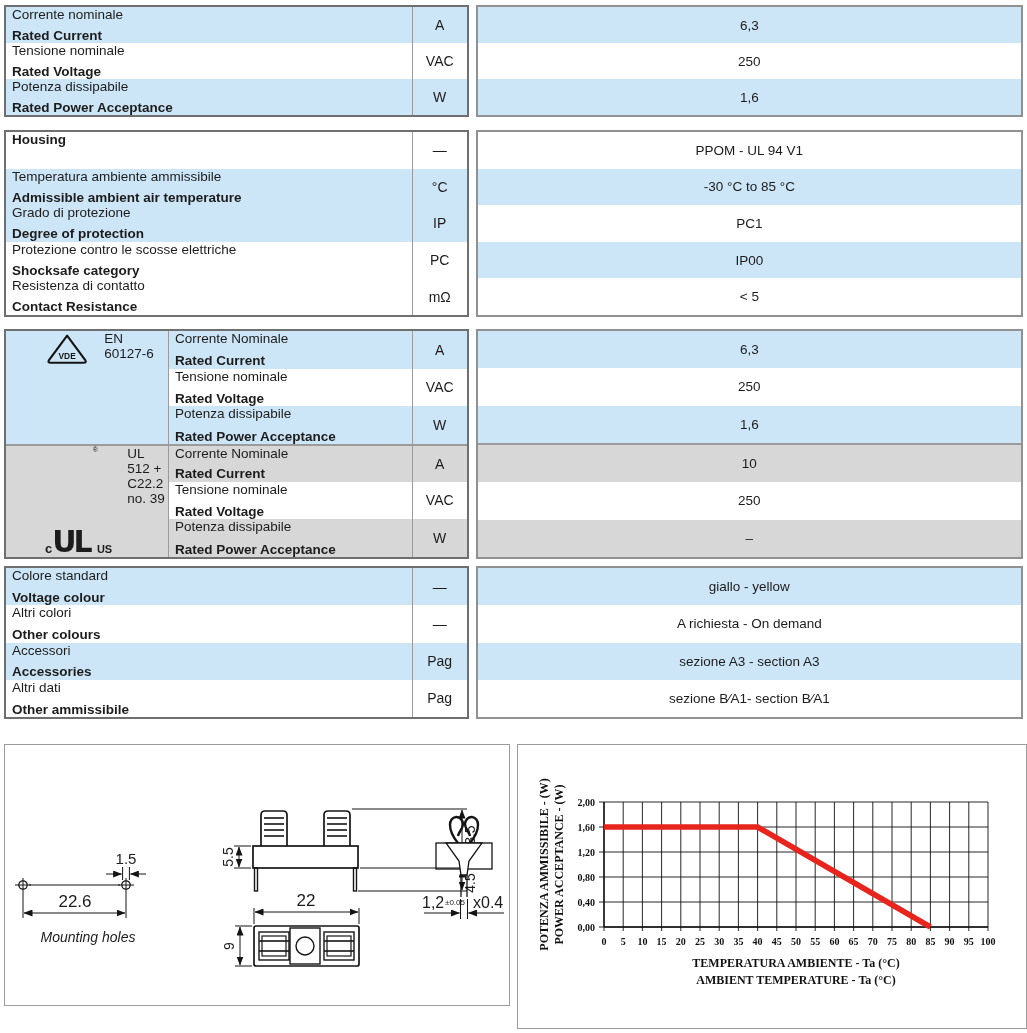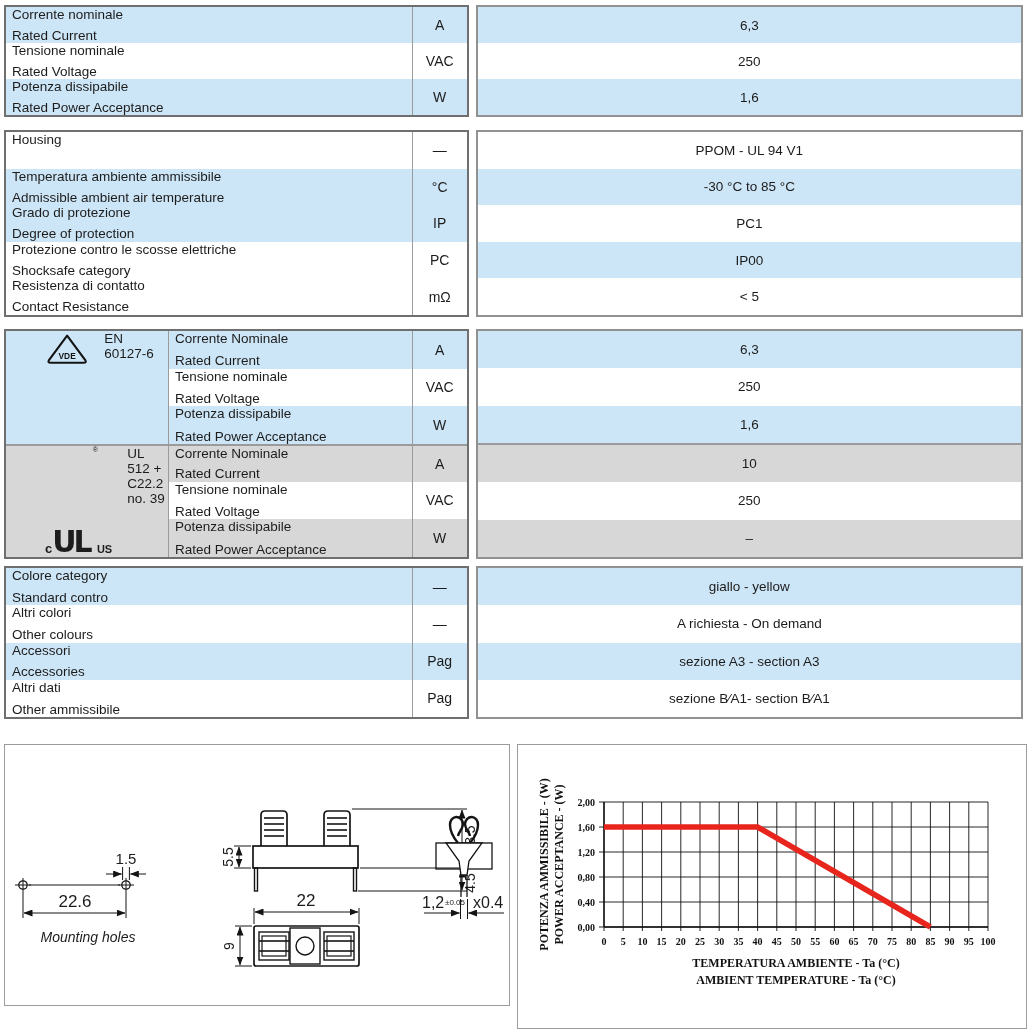--- a/index.html
+++ b/index.html
@@ -7,21 +7,21 @@
   .page{position:relative;width:1027px;height:1033px;box-sizing:border-box;padding:5px 4px 0 4px;}
 
   
   .spec{display:flex;gap:7px;}
   .t1{height:112px}.t2{height:187px}.t3{height:230px}.t4{height:153px}
   .mb13{margin-bottom:13px}.mb12{margin-bottom:12px}.mb7{margin-bottom:7px}.mb25{margin-bottom:25px}
   .left-block{width:506px;height:100%;box-sizing:border-box;border:2px solid #6f6f6f;display:flex;flex-direction:column;background:#fff;}
   .value-block{width:596px;height:100%;box-sizing:border-box;border:2px solid #919191;display:flex;flex-direction:column;background:#fca5a5;}
   .row{flex:1;display:flex;min-height:0;}
   .lbl{flex:1;display:flex;flex-direction:column;justify-content:space-between;padding-left:6px;font-size:13.5px;line-height:15.5px;}
-  .lbl .en{font-weight:400;}
+  .lbl .en{font-weight:700;}
   .unit{width:55px;box-sizing:border-box;border-left:1px solid #9b9b9b;display:flex;align-items:center;justify-content:center;font-size:14px;}
   .vrow{flex:1;display:flex;align-items:center;justify-content:center;font-size:13.5px;}
   .bg-b{background:#cde6f7}.bg-w{background:#fff}.bg-g{background:#d7d7d7}
 
   
   .t3grid{display:grid;grid-template-columns:162px 1fr 55px;grid-template-rows:repeat(6,1fr);}
   .t3grid .lbl{border-left:1px solid #9b9b9b;}
   .logo-cell{grid-row:span 3;display:flex;flex-direction:row;justify-content:center;padding-left:39px;gap:15px;}
   .std-text{font-size:13.5px;}
   .sdiv{border-top:2px solid #9b9b9b;}
@@ -181,22 +181,22 @@
       <div class="vrow bg-g sdiv">10</div>
       <div class="vrow bg-w">250</div>
       <div class="vrow bg-g">–</div>
     </div>
   </div>
 
   <div class="spec t4 mb25">
     <div class="left-block">
       <div class="row bg-b">
         <div class="lbl">
-            <span>Colore category</span>
-            <span class="en">Standard contro</span>
+            <span>Colore standard</span>
+            <span class="en">Voltage colour</span>
           </div>
         <div class="unit">—</div>
       </div>
       <div class="row bg-w">
         <div class="lbl">
             <span>Altri colori</span>
             <span class="en">Other colours</span>
           </div>
         <div class="unit">—</div>
       </div>

